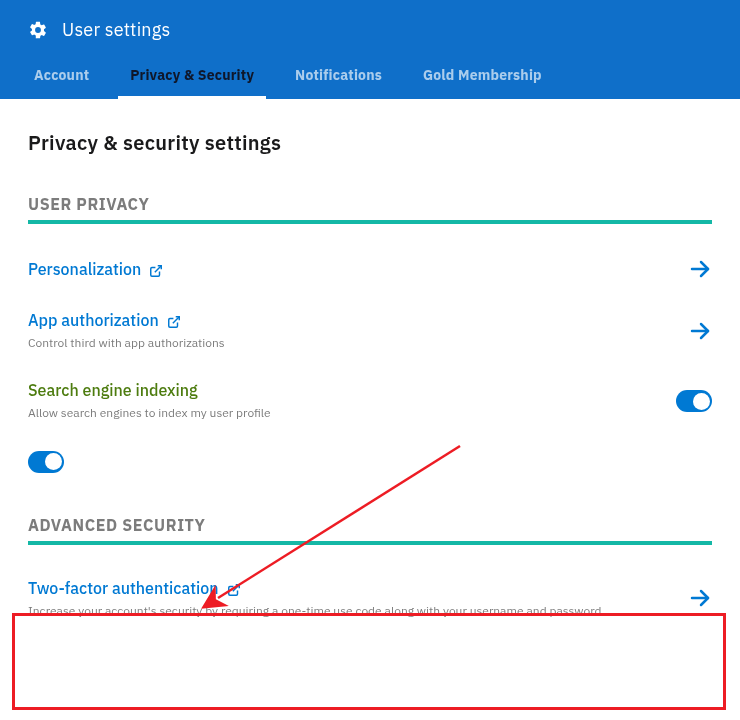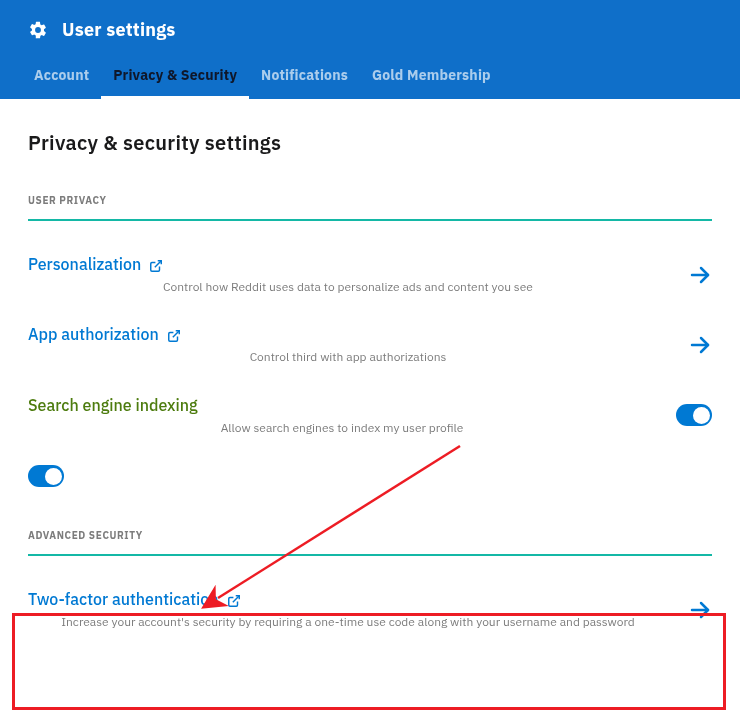--- a/index.html
+++ b/index.html
@@ -20,28 +20,28 @@
       align-items: center;
       padding: 18px 22px 12px 28px;
     }
     .gear-icon {
       width: 20px;
       height: 20px;
       flex-shrink: 0;
     }
     .header-title {
       font-size: 18px;
-      font-weight: 700;
+      font-weight: 400;
       margin-left: 14px;
       letter-spacing: 0.2px;
     }
     .tabs {
       display: flex;
       padding: 0 22px;
-      gap: 0;
+      gap: 17px;
     }
     .tab {
       padding: 13px 12px 12px 12px;
       font-size: 14px;
       font-weight: 700;
       color: rgba(255, 255, 255, 0.65);
       cursor: pointer;
       border-bottom: 3px solid transparent;
       letter-spacing: 0.2px;
     }
@@ -53,36 +53,36 @@
       padding: 30px 28px 0 28px;
     }
     .page-title {
       font-size: 20px;
       font-weight: 600;
       color: #1a1a1b;
       margin-bottom: 38px;
       letter-spacing: 0.3px;
     }
     .section-header {
-      font-size: 10px;
+      font-size: 16px;
       font-weight: 700;
       color: #7c7c7c;
       letter-spacing: 0.6px;
       text-transform: uppercase;
-      border-bottom: 2px solid #14b8a6;
-      padding-bottom: 12px;
+      border-bottom: 4px solid #14b8a6;
+      padding-bottom: 6px;
       margin-bottom: 20px;
     }
     .setting-row {
       display: flex;
       align-items: center;
       justify-content: space-between;
       padding: 13px 0 16px 0;
     }
-    .setting-text { flex: 1; padding-right: 20px; text-align: center; }
+    .setting-text { flex: 1; padding-right: 20px; }
     .setting-title {
       font-size: 16px;
       font-weight: 500;
       color: #4d7c0f;
       display: flex;
       align-items: center;
       gap: 8px;
     }
     .setting-title.link { color: #0079d3; cursor: pointer; }
     .setting-desc {
@@ -153,21 +153,20 @@
       <div class="setting-title link">
         <span>Personalization</span>
         <span class="external-icon">
           <svg viewBox="0 0 24 24" fill="none" stroke="#0079d3" stroke-width="2.5">
               <path d="M18 13v6a2 2 0 0 1-2 2H5a2 2 0 0 1-2-2V8a2 2 0 0 1 2-2h6"></path>
               <polyline points="15 3 21 3 21 9"></polyline>
               <line x1="10" y1="14" x2="21" y2="3"></line>
             </svg>
         </span>
       </div>
-      <div class="setting-desc">Control how Reddit uses data to personalize ads and content you see</div>
     </div>
     <span class="arrow-icon">
       <svg viewBox="0 0 24 24" fill="none" stroke="#0079d3" stroke-width="2.5" stroke-linecap="round" stroke-linejoin="round">
           <line x1="4" y1="12" x2="20" y2="12"></line>
           <polyline points="13 5 20 12 13 19"></polyline>
         </svg>
     </span>
   </div>
 
   <div class="setting-row">

